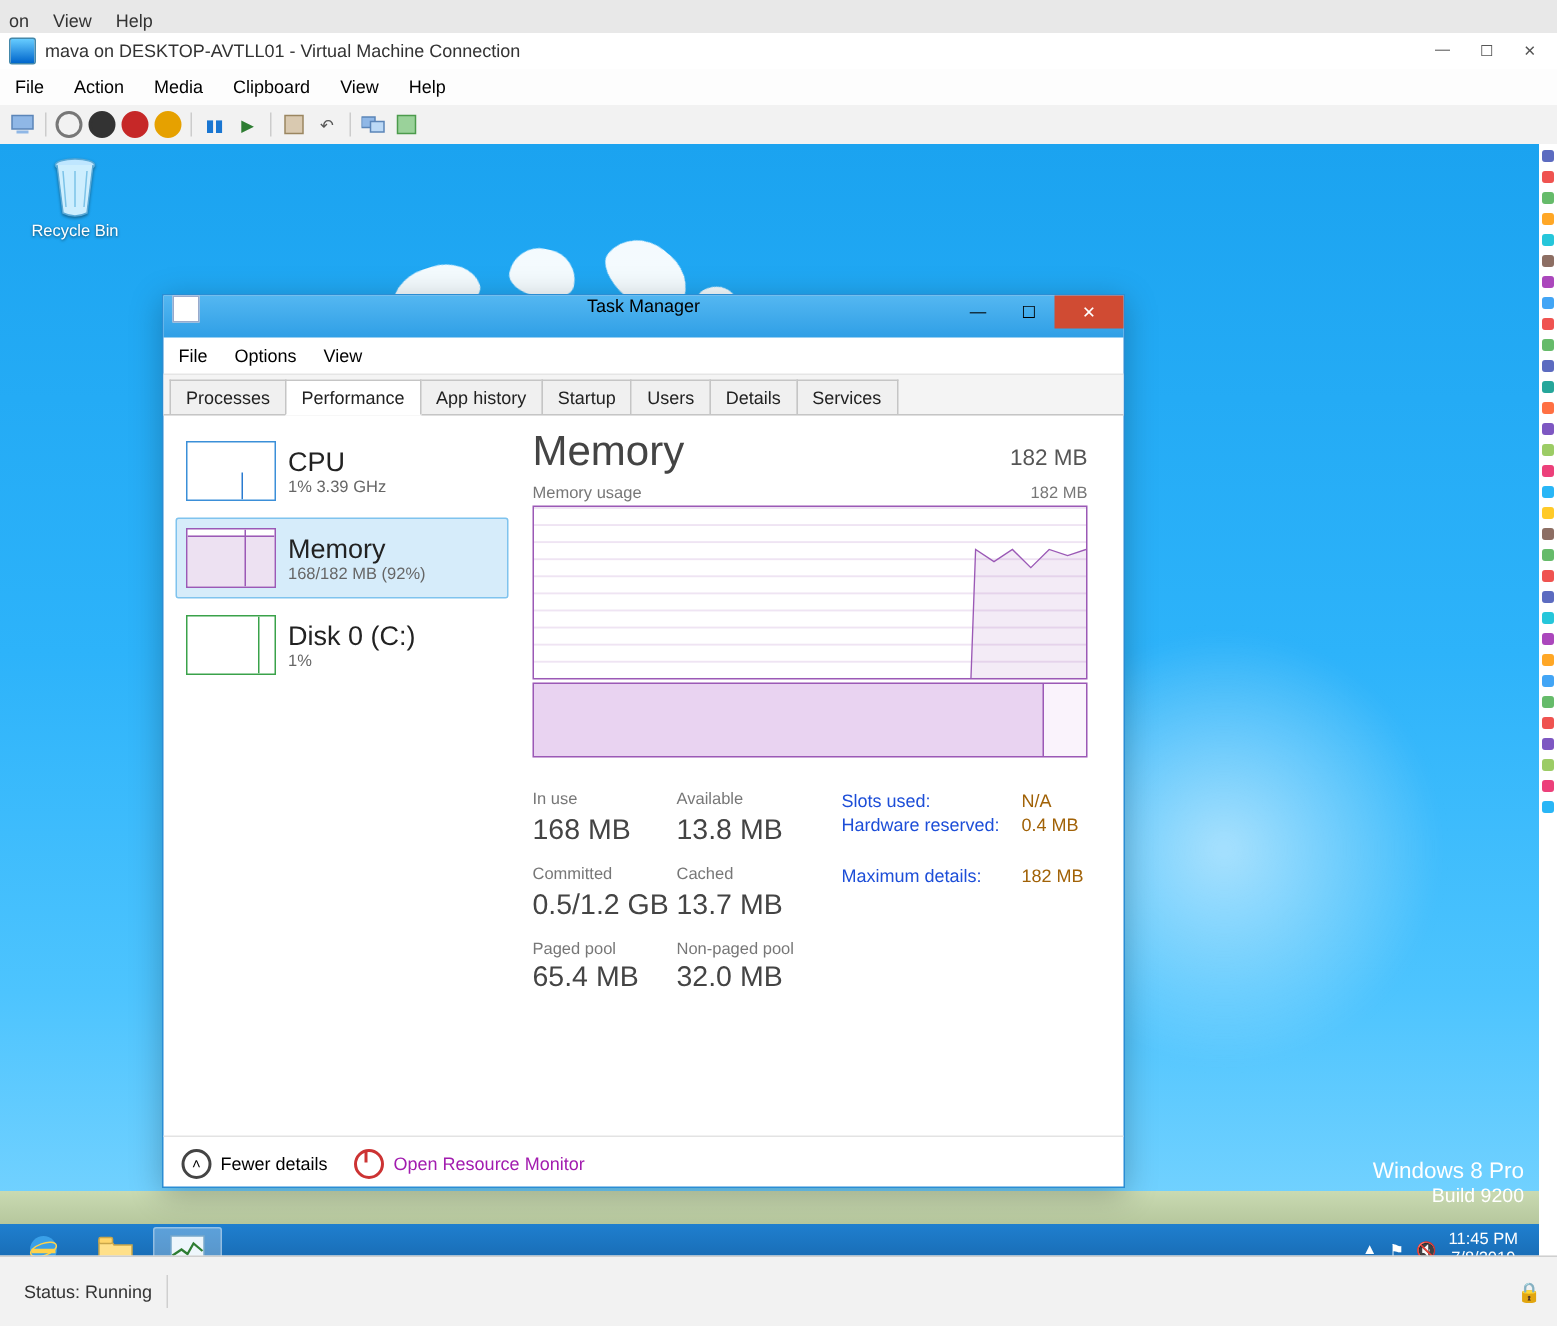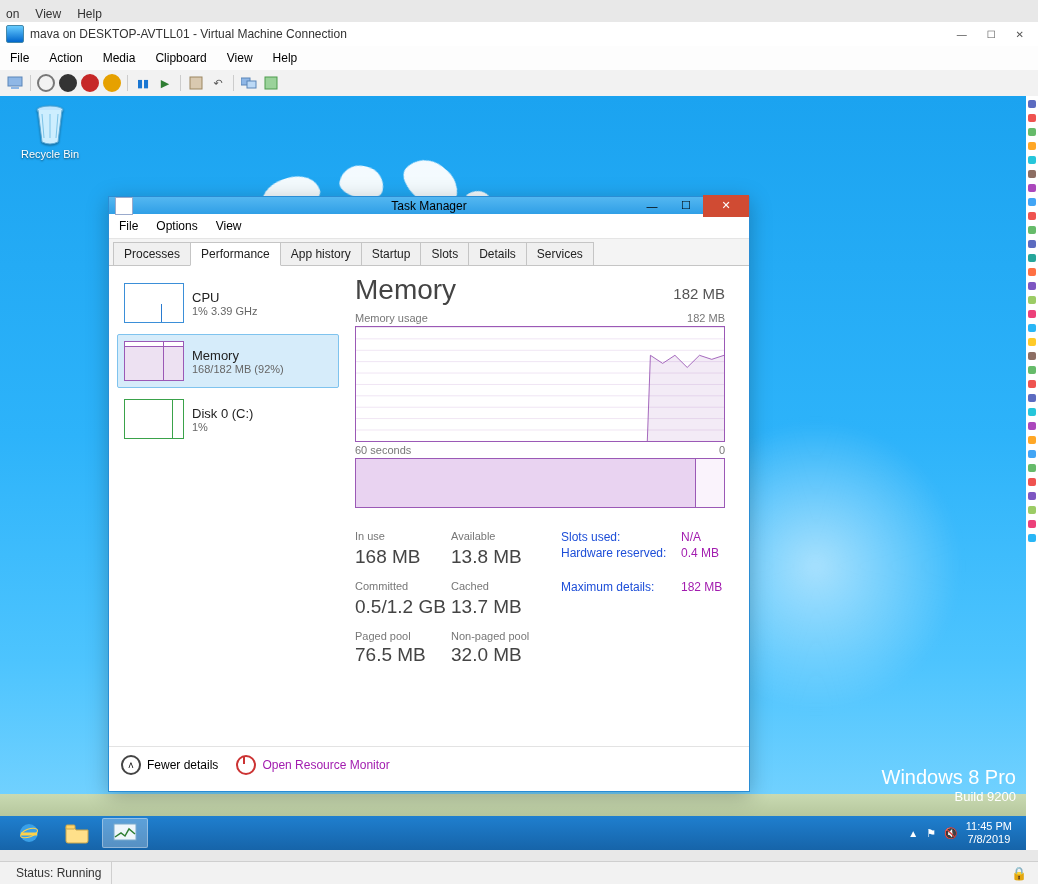--- a/index.html
+++ b/index.html
@@ -20,30 +20,30 @@
 
 .vm{position:absolute;left:0;top:96px;right:12px;bottom:34px;overflow:hidden}
 .wallpaper{position:absolute;inset:0;background:linear-gradient(180deg,#1ba3f0 0%,#2db3fa 45%,#4dc4fe 75%,#7fd6ff 100%)}
 .wallpaper::before{content:"";position:absolute;right:40px;top:300px;width:340px;height:340px;border-radius:50%;background:radial-gradient(circle,rgba(255,255,255,.55) 0%,rgba(255,255,255,0) 60%);filter:blur(6px)}
 .wallpaper .petal{position:absolute;background:rgba(255,255,255,.95);border-radius:50% 50% 50% 50%/70% 70% 40% 40%;filter:blur(.4px)}
 .sand{position:absolute;left:0;right:0;bottom:34px;height:22px;background:linear-gradient(#c9dab2,#b6c79d)}
 .desk-icon{position:absolute;left:12px;top:6px;width:76px;text-align:center;color:#fff;font-size:11px;text-shadow:0 1px 2px rgba(0,0,0,.6)}
 .desk-icon .bin{width:40px;height:44px;margin:0 auto 2px;display:flex;align-items:flex-end;justify-content:center}
 .desk-icon .bin svg{filter:drop-shadow(0 1px 1px rgba(0,0,0,.4))}
 .watermark{position:absolute;right:10px;bottom:46px;text-align:right;color:#fff;font-size:13px}
-.watermark div:first-child{font-size:20px}
+.watermark div:first-child{font-size:15px}
 
 .taskbar{position:absolute;left:0;right:0;bottom:0;height:34px;background:linear-gradient(#1f7fcf,#1664a9);display:flex;align-items:center;padding:0 6px}
 .taskbar .tbtn{width:46px;height:30px;margin-right:2px;border-radius:2px;display:flex;align-items:center;justify-content:center}
 .taskbar .tbtn.active{background:rgba(255,255,255,.28);box-shadow:inset 0 0 0 1px rgba(255,255,255,.35)}
 .systray{margin-left:auto;display:flex;align-items:center;gap:8px;color:#fff;font-size:11px;padding-right:8px}
 .systray .clk{text-align:center;line-height:1.15}
 
 .tm{position:absolute;left:108px;top:100px;width:640px;height:594px;background:#fff;border:1px solid #2a8dd4;box-shadow:0 4px 20px rgba(0,0,0,.25)}
-.tm-title{height:17px;background:linear-gradient(#54b7f1,#2f9fe6);display:flex;align-items:center;color:#000;font-size:12px;position:relative}
+.tm-title{height:28px;background:linear-gradient(#54b7f1,#2f9fe6);display:flex;color:#000;font-size:12px;position:relative}
 .tm-title .tico{width:16px;height:16px;margin:0 6px;background:#fff;border:1px solid #9ac;display:inline-block}
 .tm-title .tlabel{position:absolute;left:0;right:0;text-align:center}
 .tm-title .tctl{margin-left:auto;display:flex}
 .tm-title .tctl .c{width:34px;height:22px;display:flex;align-items:center;justify-content:center;font-family:Arial;font-size:11px}
 .tm-title .tctl .close{background:#d04b33;color:#fff;width:46px}
 .tm-menu{height:24px;display:flex;align-items:center;padding:0 10px;gap:18px;font-size:12px;border-bottom:1px solid #e5e5e5}
 .tm-tabs{height:26px;display:flex;align-items:flex-end;padding:0 4px;background:#f4f4f4;border-bottom:1px solid #c5c5c5}
 .tm-tabs .tab{padding:4px 10px 4px;border:1px solid #c5c5c5;border-bottom:none;background:#f0f0f0;margin-right:-1px;font-size:12px;color:#222;cursor:default}
 .tm-tabs .tab.active{background:#fff;border-bottom:1px solid #fff;position:relative;top:1px}
 .tm-body{display:flex;height:480px}
@@ -51,44 +51,44 @@
 .side-card{display:flex;gap:8px;padding:6px;border:1px solid transparent;border-radius:2px;margin-bottom:4px;cursor:default}
 .side-card.active{background:#d6ecfa;border:1px solid #7fc3ee}
 .side-card .mini{width:58px;height:38px;border:1px solid #3b8fd8;background:#fff;position:relative;overflow:hidden}
 .side-card.mem .mini{border-color:#9b59b6}
 .side-card.disk .mini{border-color:#3aa24a}
 .side-card .mini .spike{position:absolute;bottom:0;left:36px;width:1px;height:18px;background:#2a7bd0}
 .side-card.mem .mini::after{content:"";position:absolute;left:0;right:0;top:4px;bottom:0;background:rgba(155,89,182,.18);border-top:1px solid #9b59b6}
 .side-card.mem .mini::before{content:"";position:absolute;left:38px;top:0;bottom:0;width:1px;background:#9b59b6}
 .side-card.disk .mini::after{content:"";position:absolute;right:10px;top:0;bottom:0;width:1px;background:#3aa24a}
 .side-card .lbl{display:flex;flex-direction:column;justify-content:center;font-size:12px;color:#222}
-.side-card .lbl .nm{font-size:13px}
+.side-card .lbl .nm{font-size:18px}
 .side-card .lbl .sub{color:#666;font-size:11px}
 
 .tm-main{flex:1;padding:8px 24px 4px 8px}
 .tm-main h1{font-weight:300;font-size:28px;margin:0;color:#444;display:flex;justify-content:space-between;align-items:baseline}
 .tm-main h1 .h1r{font-size:15px;color:#555}
 .g-lbl{font-size:11px;color:#777;margin-top:6px;display:flex;justify-content:space-between}
 .chart{height:114px;border:1px solid #9b59b6;margin-top:2px;position:relative;background:#fff;overflow:hidden}
 .chart .grid{position:absolute;inset:0;background-image:linear-gradient(#efe4f3 1px,transparent 1px);background-size:100% 11.4px}
 .chart .line{position:absolute;inset:0}
 .axis{display:flex;justify-content:space-between;font-size:11px;color:#777;margin-top:2px}
 .comp{height:48px;border:1px solid #9b59b6;margin-top:2px;position:relative;background:#faf3fc}
 .comp .used{position:absolute;left:0;top:0;bottom:0;background:#e9d3f1;border-right:1px solid #9b59b6}
 .stats{margin-top:22px;display:grid;grid-template-columns:96px 110px 120px auto;row-gap:2px;font-size:12px;color:#555}
 .stats .lab{font-size:11px;color:#777}
 .stats .val{font-size:19px;color:#444;font-weight:300;margin-bottom:10px}
 .stats .sm{font-size:12px;color:#1d4ed8}
-.stats .sv{font-size:12px;color:#a21caf}
+.stats .sv{font-size:12px;color:#a16207}
 
 .tm-foot{height:36px;border-top:1px solid #e3e3e3;display:flex;align-items:center;padding:0 12px;gap:18px;font-size:12px}
 .tm-foot .ring{width:16px;height:16px;border:2px solid #444;border-radius:50%;display:flex;align-items:center;justify-content:center;font-size:10px}
 .tm-foot a{color:#a21caf;text-decoration:none}
 
-.status{position:absolute;left:0;right:0;bottom:0;height:22px;background:#f2f2f2;border-top:1px solid #cfcfcf;display:flex;align-items:center;padding:0 6px;font-size:12px;color:#333}
+.status{position:absolute;left:0;right:0;bottom:0;height:22px;background:#f2f2f2;border-top:1px solid #cfcfcf;display:flex;align-items:center;padding:12px 6px;font-size:12px;color:#333}
 .status .cell{border-right:1px solid #cfcfcf;padding:0 10px;height:100%;display:flex;align-items:center}
 .status .lock{margin-left:auto;font-size:13px;color:#c9a43a;padding-right:4px}
 </style>
 </head>
 <body>
 
 <div class="host">
   <div class="host-menu-frag">
     <span>on</span>
     <span>View</span>
@@ -231,21 +231,21 @@
       <div class="tm-menu">
         <span>File</span>
         <span>Options</span>
         <span>View</span>
       </div>
       <div class="tm-tabs">
         <div class="tab">Processes</div>
         <div class="tab active">Performance</div>
         <div class="tab">App history</div>
         <div class="tab">Startup</div>
-        <div class="tab">Slots</div>
+        <div class="tab">Users</div>
         <div class="tab">Details</div>
         <div class="tab">Services</div>
       </div>
 
       <div class="tm-body">
         <div class="tm-side">
           <div class="side-card">
             <div class="mini">
                 <div class="spike"></div>
               </div>
@@ -279,24 +279,20 @@
             <span>Memory usage</span>
             <span>182 MB</span>
           </div>
           <div class="chart">
             <div class="grid"></div>
             <svg class="line" id="mem-chart" preserveAspectRatio="none" viewBox="0 0 100 100">
                 <path d="M 0.00 100.00 L 3.33 100.00 L 6.67 100.00 L 10.00 100.00 L 13.33 100.00 L 16.67 100.00 L 20.00 100.00 L 23.33 100.00 L 26.67 100.00 L 30.00 100.00 L 33.33 100.00 L 36.67 100.00 L 40.00 100.00 L 43.33 100.00 L 46.67 100.00 L 50.00 100.00 L 53.33 100.00 L 56.67 100.00 L 60.00 100.00 L 63.33 100.00 L 66.67 100.00 L 70.00 100.00 L 73.33 100.00 L 76.67 100.00 L 80.00 7.69 L 83.33 9.89 L 86.67 7.69 L 90.00 10.99 L 93.33 7.69 L 96.67 8.79 L 100.00 7.69 L 100 100 L 0.00 100 Z" fill="rgba(155,89,182,0.12)"></path>
                 <path d="M 0.00 100.00 L 3.33 100.00 L 6.67 100.00 L 10.00 100.00 L 13.33 100.00 L 16.67 100.00 L 20.00 100.00 L 23.33 100.00 L 26.67 100.00 L 30.00 100.00 L 33.33 100.00 L 36.67 100.00 L 40.00 100.00 L 43.33 100.00 L 46.67 100.00 L 50.00 100.00 L 53.33 100.00 L 56.67 100.00 L 60.00 100.00 L 63.33 100.00 L 66.67 100.00 L 70.00 100.00 L 73.33 100.00 L 76.67 100.00 L 80.00 7.69 L 83.33 9.89 L 86.67 7.69 L 90.00 10.99 L 93.33 7.69 L 96.67 8.79 L 100.00 7.69" fill="none" stroke="#9b59b6" stroke-width="0.9" vector-effect="non-scaling-stroke"></path>
               </svg>
           </div>
-          <div class="axis">
-            <span>60 seconds</span>
-            <span>0</span>
-          </div>
           <div class="comp">
             <div class="used" id="comp-used" style="width: 92%;"></div>
           </div>
 
           <div class="stats">
             <div class="lab">In use</div>
             <div class="lab">Available</div>
             <div class="sm">Slots used:</div>
             <div class="sv">N/A</div>
 
@@ -313,21 +309,21 @@
             <div class="val">0.5/1.2 GB</div>
             <div class="val">13.7 MB</div>
             <div></div>
               <div></div>
 
             <div class="lab">Paged pool</div>
             <div class="lab">Non-paged pool</div>
             <div></div>
               <div></div>
 
-            <div class="val">76.5 MB</div>
+            <div class="val">65.4 MB</div>
             <div class="val">32.0 MB</div>
             <div></div>
               <div></div>
           </div>
         </div>
       </div>
 
       <div class="tm-foot">
         <span style="display:flex;align-items:center;gap:6px">
           <span class="ring">˄</span>

